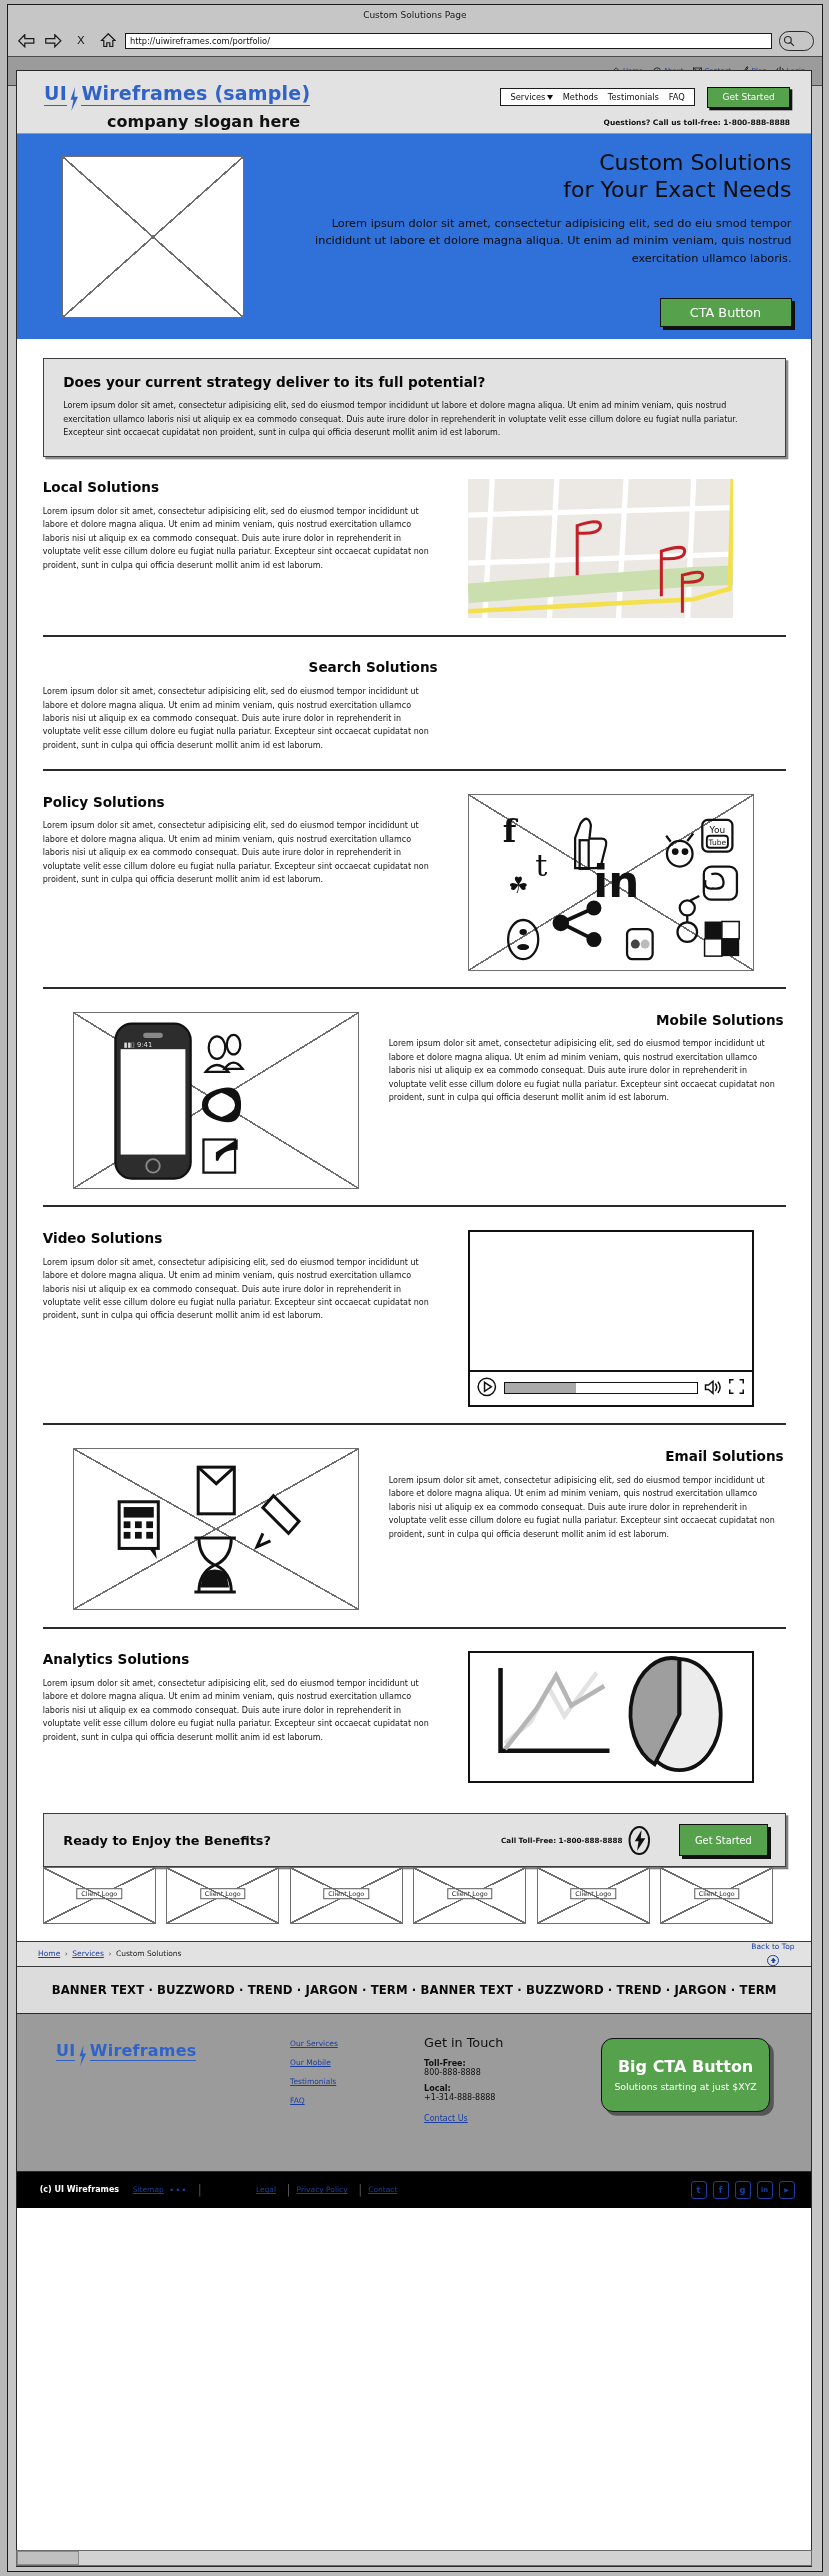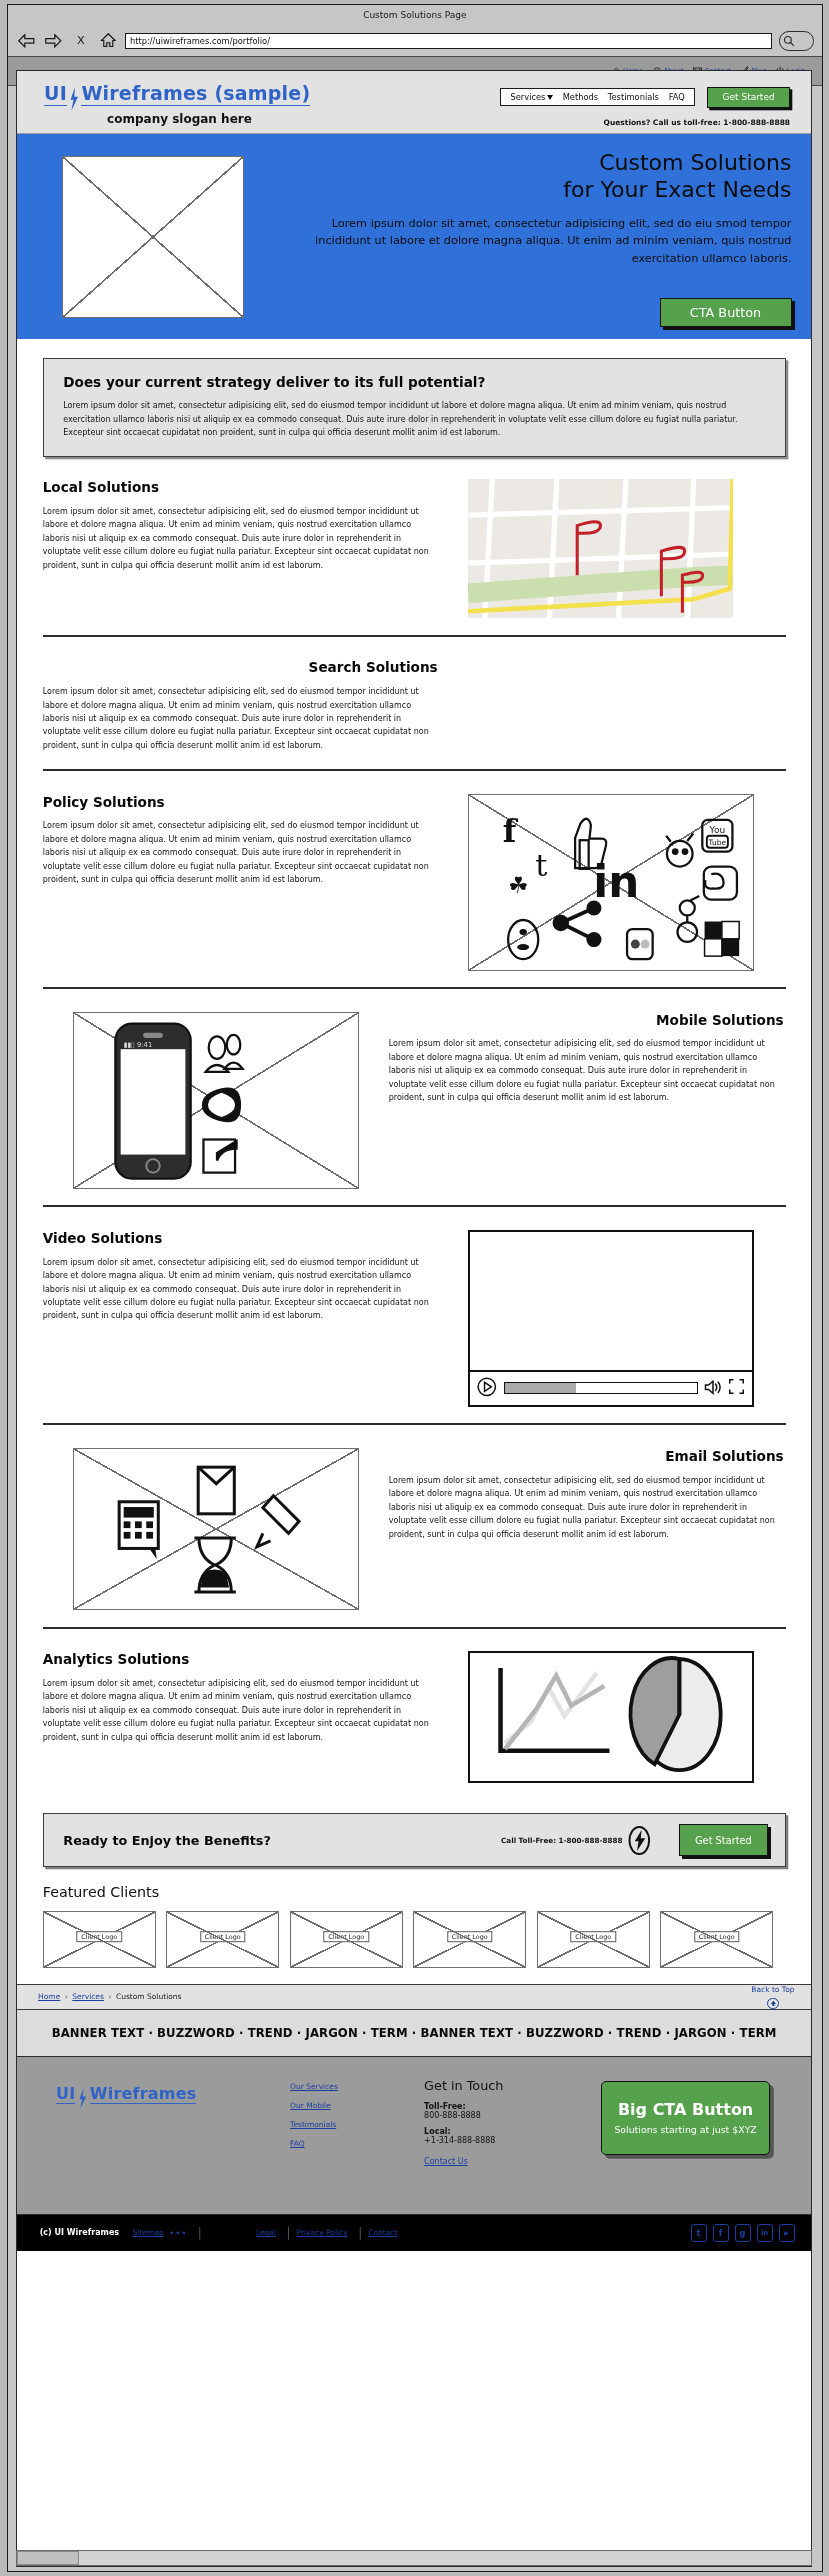--- a/index.html
+++ b/index.html
@@ -34,21 +34,21 @@
           background:#fff; border:0.8px solid #2a2a2a; overflow:hidden; }
 
   
   .site-hd { height:63px; background:#e2e2e2; border-bottom:0.8px solid #9a9a9a;
              position:relative; }
   .logo { position:absolute; left:27px; top:13.6px; display:flex; align-items:flex-end; }
   .logo-txt { font-size:19px; font-weight:bold; color:#2f63c8;
               border-bottom:1.5px solid #2f63c8; letter-spacing:0.2px;
               padding-bottom:0.8px; line-height:1.05; }
   .bolt { display:inline-block; width:9.8px; height:22.6px; margin:0 2.3px -3px 2.3px; }
-  .slogan { position:absolute; left:90px; top:41px; font-size:12px;
+  .slogan { position:absolute; left:90px; top:41px; font-size:16px;
             font-weight:bold; color:#111; }
   .navwrap { position:absolute; right:116px; top:17.3px; width:195px; height:18px;
              background:#fff; border:0.8px solid #1c1c1c;
              display:flex; align-items:center; justify-content:space-around;
              font-size:8.3px; color:#111; padding:0 4.5px; }
   .navwrap span { white-space:nowrap; }
   .caret { display:inline-block; width:0;height:0;
            border-left:3.8px solid transparent;border-right:3.8px solid transparent;
            border-top:5.3px solid #111; margin-left:1.5px; vertical-align:middle; }
   .getstarted { position:absolute; right:21px; top:16px; width:83px; height:21px;
@@ -138,21 +138,21 @@
   .f-logo .logo-txt { font-size:16px; }
   .f-links { position:absolute; left:273px; top:25.6px; display:flex; flex-direction:column; gap:9.8px; }
   .f-links a { font-size:7.5px; color:#1b3fa0; text-decoration:underline; }
   .f-touch { position:absolute; left:407px; top:21px; }
   .f-touch h4 { font-size:12.8px; color:#111; font-weight:normal; margin-bottom:9px; }
   .f-row { display:flex; font-size:8px; font-weight:bold; color:#111; margin-bottom:7.5px;flex-direction:column; }
   .f-row .k { width:59px; }
   .f-row .v { font-weight:normal; }
   .f-contact { font-size:8px; color:#1b3fa0; text-decoration:underline; display:inline-block; margin-top:1.5px;}
   .bigcta { position:absolute; right:41px; top:24px; width:169px; height:74px;
-            background:#56a14b; border:1.5px solid #111; border-radius:5px;
+            background:#56a14b; border:1.5px solid #111; border-radius:12px;
             color:#fff; display:flex; flex-direction:column; align-items:center;
             justify-content:center; box-shadow:3.8px 3.8px 0 rgba(0,0,0,.45); }
   .bigcta .b1 { font-size:16px; font-weight:bold; }
   .bigcta .b2 { font-size:9.4px; margin-top:5.3px; }
 
   .botbar { height:36px; background:#000; display:flex; align-items:center;
             padding:0 16.6px 0 22.6px; }
   .botbar .c { color:#fff; font-size:8px; font-weight:bold; }
   .botbar .lnk { color:#1b3fa0; font-size:7.5px; text-decoration:underline; margin-left:13.6px;}
   .botbar .dots { color:#1b3fa0; font-size:9px; margin-left:5.3px; letter-spacing:0.8px;}
@@ -496,21 +496,20 @@
         <span class="cb-phone">Call Toll-Free: 1-800-888-8888</span>
         <span class="cb-bolt">
           <svg width="22.6" height="29" viewBox="0 0 30 38">
               <ellipse cx="15" cy="19" rx="13" ry="18" fill="none" stroke="#111" stroke-width="2.5"></ellipse>
               <path d="M18 5 L9 20h5l-2 13 11-17h-6z" fill="#111"></path>
             </svg>
         </span>
         <div class="cb-btn">Get Started</div>
       </div>
 
-      <div class="fc-title">Featured Clients</div>
       <div class="fc-row">
         <div class="fc-cell xbox">
             <span class="fc-label">Client Logo</span>
           </div>
         <div class="fc-cell xbox">
             <span class="fc-label">Client Logo</span>
           </div>
         <div class="fc-cell xbox">
             <span class="fc-label">Client Logo</span>
           </div>

